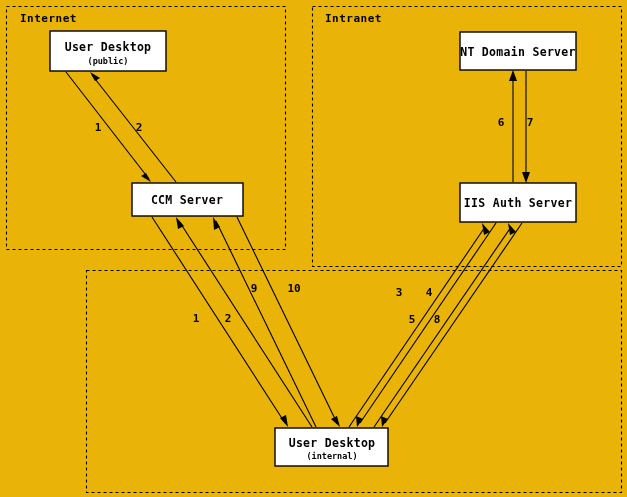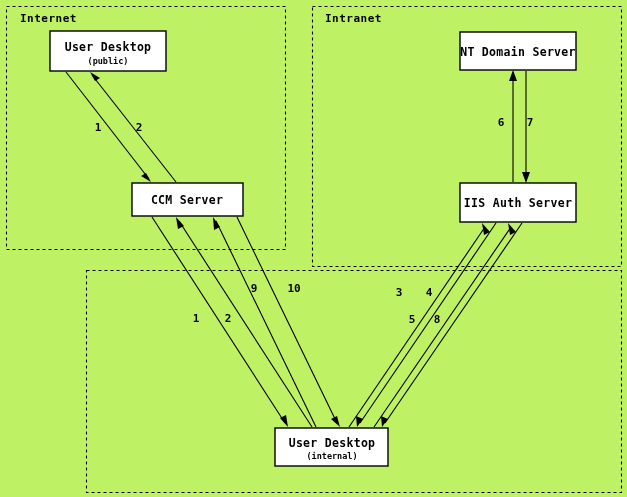--- a/index.html
+++ b/index.html
@@ -8,21 +8,21 @@
     padding: 0;
     background: #ffffff;
   }
   body {
     font-family: "DejaVu Sans Mono", "Liberation Mono", monospace;
   }
   #diagram-root {
     position: relative;
     width: 627px;
     height: 497px;
-    background: #bef264;
+    background: #eab308;
     overflow: hidden;
   }
   svg#diagram-svg {
     position: absolute;
     left: 0;
     top: 0;
     width: 627px;
     height: 497px;
     display: block;
   }

